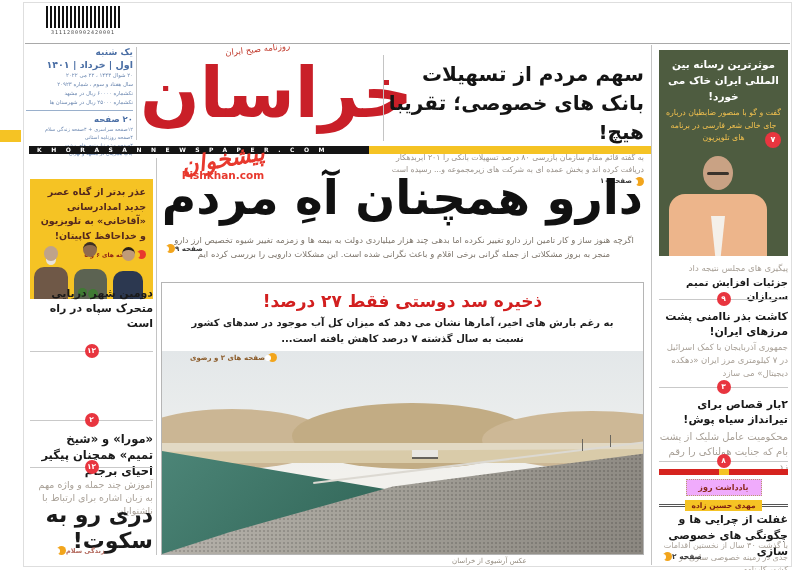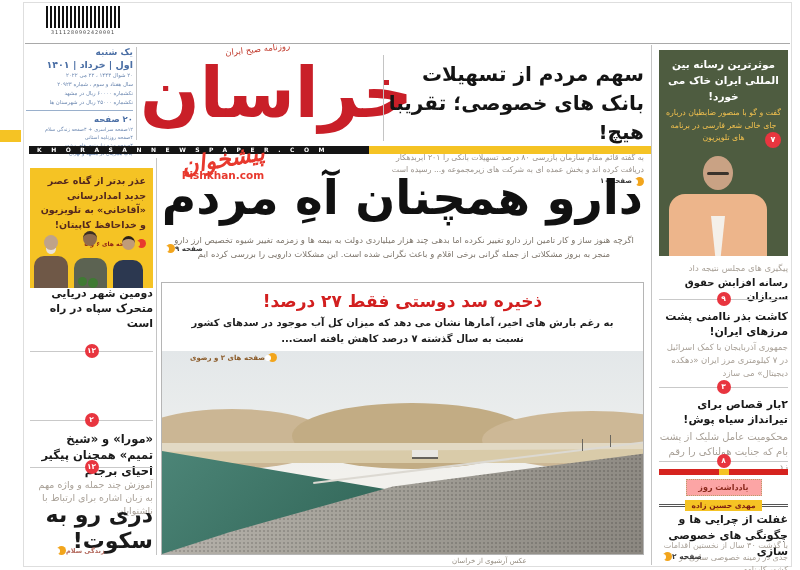--- a/index.html
+++ b/index.html
@@ -60,37 +60,37 @@
   .pole{position:absolute;width:1px;height:12px;background:#6a675f;}
   .caption{left:452px;top:557px;font-size:7px;color:#948c80;}
   
   .colL{left:30px;width:123px;}
   .colR{left:659px;width:129px;}
   .bold-t{font-weight:bold;color:#1a1a1a;margin:0;}
   .grey-t{color:#a8a097;margin:0;}
   .divrow{height:1px;background:#c9c9c9;}
   .badge{position:absolute;left:50%;top:-7px;transform:translateX(-50%);width:14px;height:14px;border-radius:50%;background:#e8353f;color:#fff;font-size:7.5px;font-weight:bold;text-align:center;line-height:14px;}
   
-  .yfeature{top:168px;height:120px;background:#f5c324;padding:6px 7px 0;overflow:hidden;}
+  .yfeature{top:179px;height:120px;background:#f5c324;padding:6px 7px 0;overflow:hidden;}
   .yfeature .t{font-size:9.5px;line-height:1.55;font-weight:bold;color:#54281e;margin:0;}
   .yfeature .pr{margin-top:2px;color:#8c1f14;font-size:6px;}
   .menphoto{position:absolute;left:0;bottom:0;width:100%;height:57px;}
   .head{position:absolute;border-radius:50%;}
   .bodyshape{position:absolute;bottom:0;border-radius:10px 10px 0 0;}
   .plant{position:absolute;border-radius:50%;background:#3f7a33;}
   
   .gbox{top:50px;height:206px;background:#4e5c40;padding:7px 6px 0;overflow:hidden;}
   .gbox .t{font-size:10.5px;line-height:1.5;font-weight:bold;color:#fff;text-align:center;margin:0;}
   .gbox .s{font-size:7.8px;line-height:1.6;color:#f2c14e;text-align:center;margin-top:3px;}
   .portrait{position:absolute;left:0;bottom:0;width:100%;height:104px;overflow:hidden;}
   .gbadge{position:absolute;right:7px;top:82px;width:16px;height:16px;border-radius:50%;background:#e8353f;color:#fff;font-size:8px;font-weight:bold;text-align:center;line-height:16px;z-index:4;}
   
   .redbar{height:6px;background:#d6231f;position:relative;}
   .redbar::after{content:"";position:absolute;left:50%;top:0;transform:translateX(-50%);width:10px;height:6px;background:#f5c324;}
-  .notelabel{width:76px;margin:0 auto;background:#fca5a5;border:1px dotted #b89f6a;font-size:8px;font-weight:bold;color:#8c2a1e;text-align:center;line-height:15px;}
+  .notelabel{width:76px;margin:0 auto;background:#f0abfc;border:1px dotted #b89f6a;font-size:8px;font-weight:bold;color:#8c2a1e;text-align:center;line-height:15px;}
   .authorrow{display:flex;align-items:center;}
   .authorrow .ln{flex:1;border-top:3px double #555;}
   .authorrow .pill{background:#f5c324;color:#7c1d12;font-size:7.5px;font-weight:bold;padding:1px 6px;white-space:nowrap;}
 </style>
 </head>
 <body>
 
 <div id="canvas">
   <div class="abs sheet"></div>
 
@@ -220,21 +220,21 @@
     <div class="portrait">
       <div class="head" style="left:44px;top:4px;width:30px;height:34px;background:#c9a284;"></div>
       <div style="position:absolute;left:48px;top:20px;width:22px;height:3px;background:#3a332c;border-radius:2px;"></div>
       <div class="bodyshape" style="left:10px;width:98px;height:62px;background:#edb58b;border-radius:16px 16px 0 0;"></div>
       <div style="position:absolute;left:52px;bottom:0;width:14px;height:40px;background:#f4f0ea;clip-path:polygon(0 0,100% 0,70% 100%,30% 100%);"></div>
     </div>
     <div class="gbadge">۷</div>
   </div>
 
   <p class="abs colR grey-t rtl" style="top:263px;font-size:8.5px;">پیگیری های مجلس نتیجه داد</p>
-  <p class="abs colR bold-t rtl" style="top:276px;font-size:10px;line-height:1.4;">رسانه افزایش حقوق سربازان</p>
+  <p class="abs colR bold-t rtl" style="top:276px;font-size:10px;line-height:1.4;">جزئیات افزایش تمیم سربازان</p>
   <div class="abs colR divrow" style="top:299px;">
       <span class="badge">۹</span>
     </div>
 
   <p class="abs colR bold-t rtl" style="top:309px;font-size:11px;line-height:1.4;">کاشت بذر ناامنی پشت مرزهای ایران!</p>
   <p class="abs colR grey-t rtl" style="top:341px;font-size:8.5px;line-height:1.55;">جمهوری آذربایجان با کمک اسرائیل در ۷ کیلومتری مرز ایران «دهکده دیجیتال» می سازد</p>
   <div class="abs colR divrow" style="top:387px;">
       <span class="badge">۳</span>
     </div>
 

